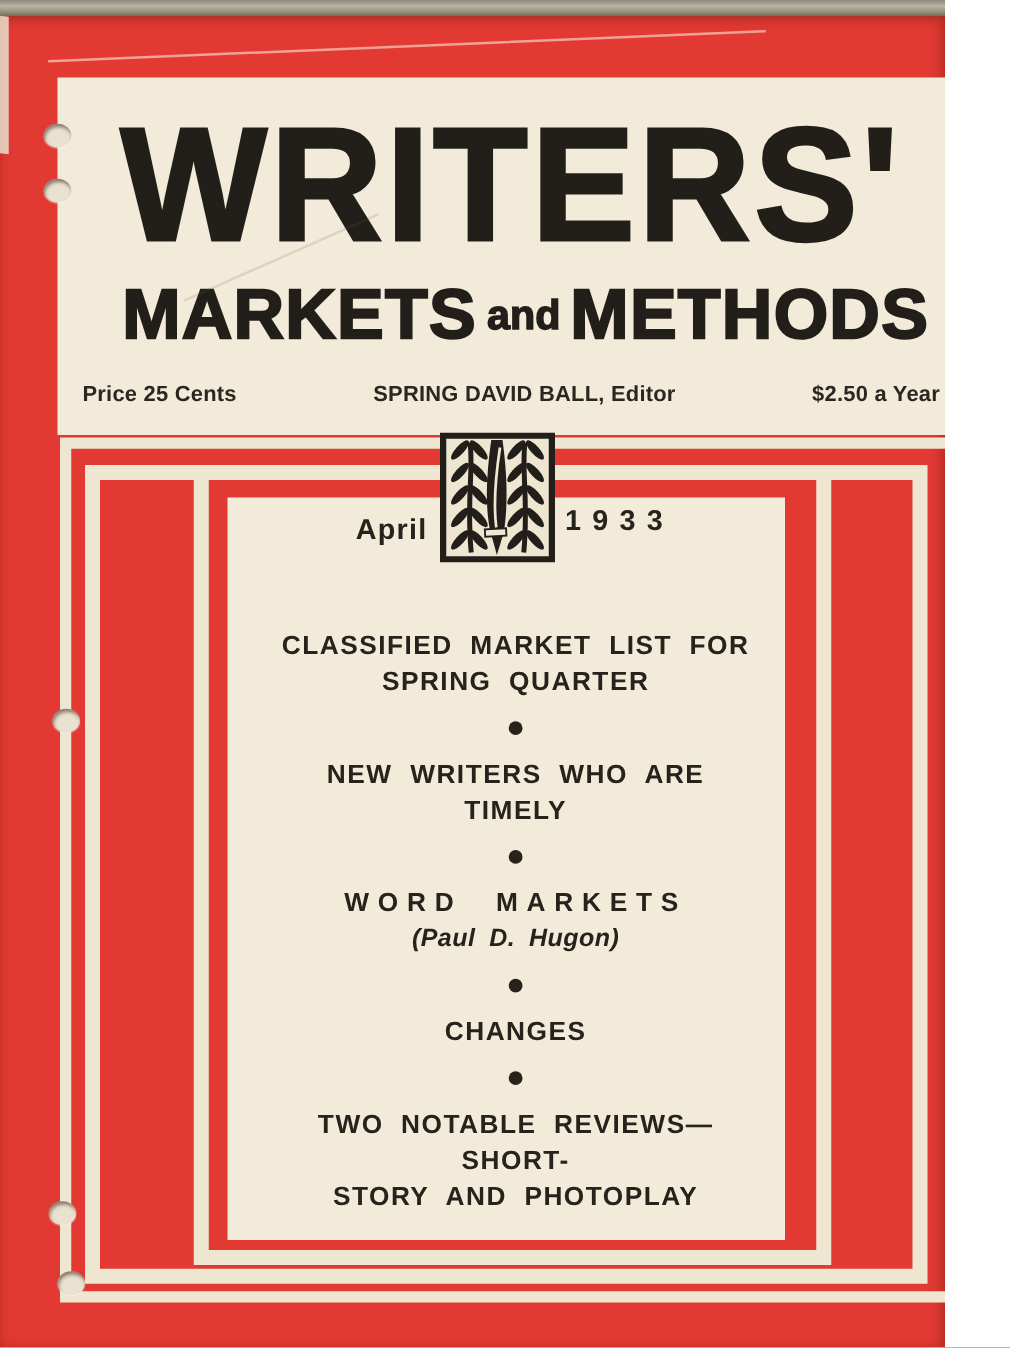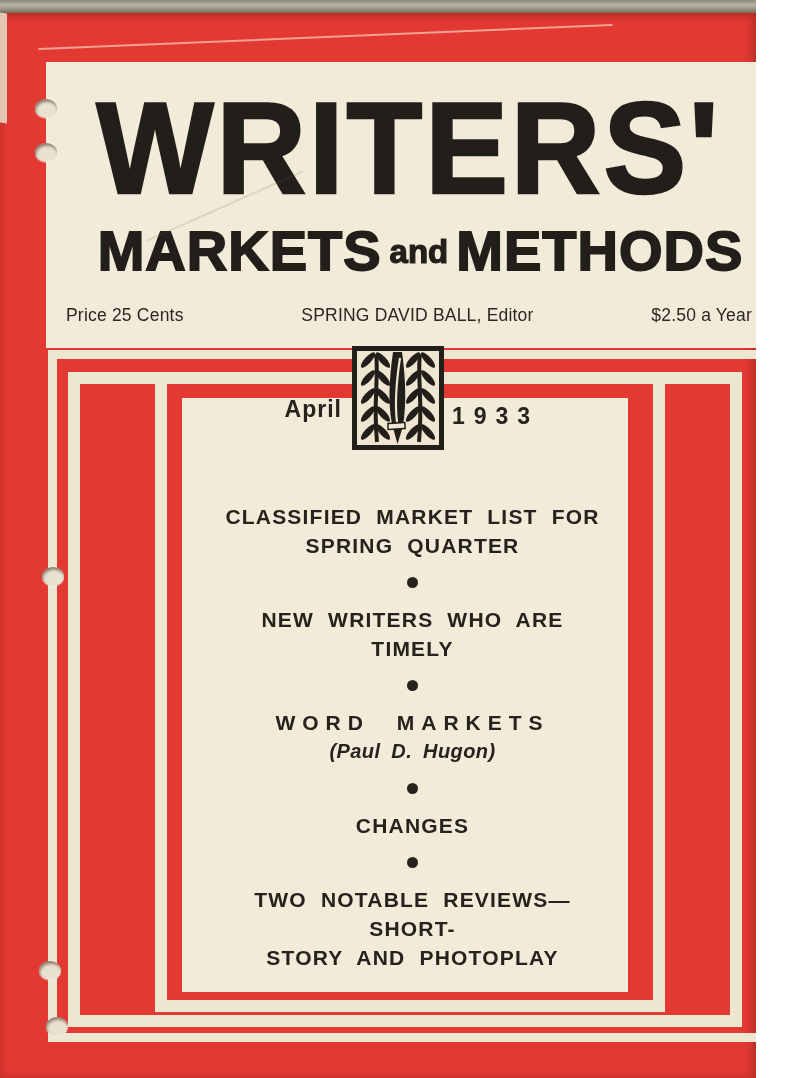--- a/index.html
+++ b/index.html
@@ -37,42 +37,42 @@
   .masthead-title{position:absolute;left:0;top:24px;width:100%;text-align:center;
     font-size:124px;line-height:1;font-weight:bold;color:var(--ink);
     letter-spacing:3px;-webkit-text-stroke:2.5px var(--ink);transform:scaleY(1.04);}
   .masthead-line2{position:absolute;left:0;top:161px;width:100%;text-align:center;
     font-weight:bold;color:var(--ink);font-size:56px;line-height:1;
     -webkit-text-stroke:1.8px var(--ink);letter-spacing:1px;white-space:nowrap;padding-left:23px;}
   .masthead-line2 .conj{font-size:33px;-webkit-text-stroke:1.2px var(--ink);
     position:relative;top:-7px;padding:0 8px;letter-spacing:0;}
   .info-bar{position:absolute;left:0;top:243px;width:100%;display:flex;
     justify-content:space-between;align-items:flex-end;padding:0 20px;
-    font-size:17.5px;font-weight:normal;color:#2a2721;letter-spacing:.2px;}
+    font-size:17.5px;font-weight:bold;color:#2a2721;letter-spacing:.2px;}
 
   
   .frame{position:absolute;border-style:solid;border-color:var(--cream);}
   .frame.a{left:48px;top:350px;width:717px;height:692px;border-width:9px;}
   .frame.b{left:68px;top:372px;width:674px;height:655px;border-width:12px;}
   .frame.c{left:155px;top:372px;width:510px;height:640px;border-width:12px;}
 
   
   .content-panel{position:absolute;left:182px;top:398px;width:446px;height:594px;
     background:var(--panel_cream);}
   .content-inner{padding:104px 26px 0;text-align:center;color:#26221c;margin-left:15px;}
   .c-line{font-size:21px;line-height:29px;font-weight:bold;letter-spacing:1.2px;
     word-spacing:7px;}
   .c-line.wide{letter-spacing:7px;word-spacing:14px;}
   .byline{font-size:20px;line-height:29px;font-weight:bold;font-style:italic;
     letter-spacing:.4px;word-spacing:5px;text-align:center;}
   .dot{display:block;width:11px;height:11px;border-radius:50%;background:#26221c;
     margin:17px auto;font-size:0;overflow:hidden;color:transparent;}
 
   
-  .issue-month{position:absolute;left:228px;top:396px;width:114px;text-align:right;
+  .issue-month{position:absolute;left:228px;top:410px;width:114px;text-align:right;
     font-size:23px;font-weight:bold;color:#26221c;letter-spacing:1px;}
   .issue-year{position:absolute;left:452px;top:403px;font-size:23px;font-weight:bold;
     color:#26221c;letter-spacing:9px;}
 
   
   .emblem{position:absolute;left:352px;top:346px;width:92px;height:104px;}
   .emblem svg{display:block;width:100%;height:100%;}
 
   
   .hole{position:absolute;width:22px;height:19px;border-radius:50%;background:#eae2d0;

